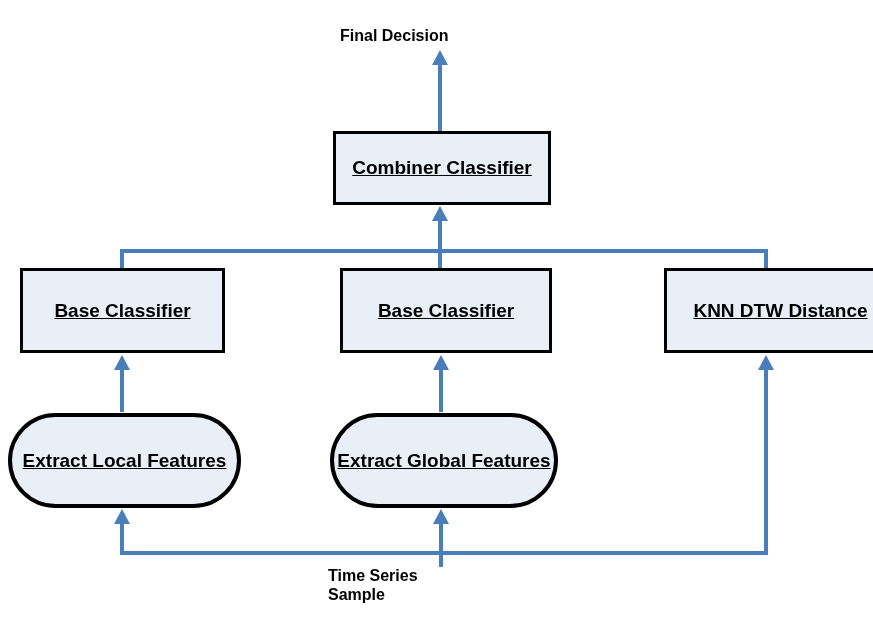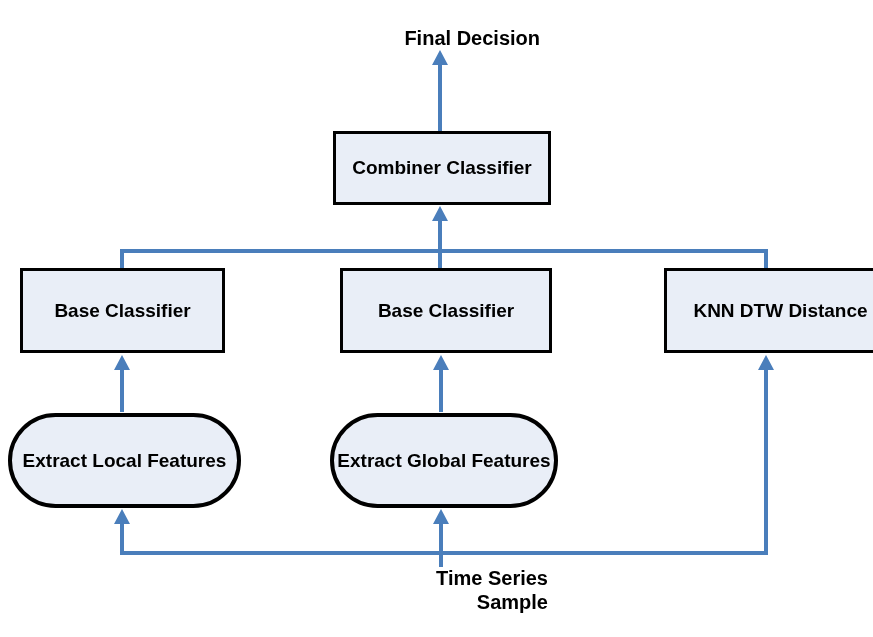--- a/index.html
+++ b/index.html
@@ -36,42 +36,43 @@
     box-sizing: border-box;
     background: var(--node-fill, #E9EEF7);
     border: 3px solid var(--node-border, #000000);
     display: flex;
     align-items: center;
     justify-content: center;
     font-weight: bold;
     font-size: 19px;
     color: var(--text, #000000);
     text-align: center;
+    text-decoration: underline;
   }
   .oval {
     border-radius: 48px;
     border-width: 4px;
   }
   .float-label {
     position: absolute;
     font-weight: bold;
-    font-size: 20px;
+    font-size: 16px;
     color: var(--text, #000000);
-    text-align: right;
+    text-align: left;
     white-space: pre-line;
     line-height: 1.2;
   }
   .combiner       { left: 333px; top: 131px; width: 218px; height: 74px; }
   .base-left      { left: 20px;  top: 268px; width: 205px; height: 85px; }
   .base-mid       { left: 340px; top: 268px; width: 212px; height: 85px; }
   .knn            { left: 664px; top: 268px; width: 233px; height: 85px; }
   .extract-local  { left: 8px;   top: 413px; width: 233px; height: 95px; }
   .extract-global { left: 330px; top: 413px; width: 228px; height: 95px; }
   .final-label    { left: 340px; top: 26px;  width: 200px; }
-  .sample-label   { left: 348px; top: 566px; width: 200px; }
+  .sample-label   { left: 328px; top: 566px; width: 200px; }
 </style>
 </head>
 <body>
 
 <div class="canvas">
 
   <svg class="connectors" viewBox="0 0 873 637">
 
     <line class="stroke" x1="440" y1="133" x2="440" y2="63"></line>
     <polygon class="head" points="440,50 432,65 448,65"></polygon>

